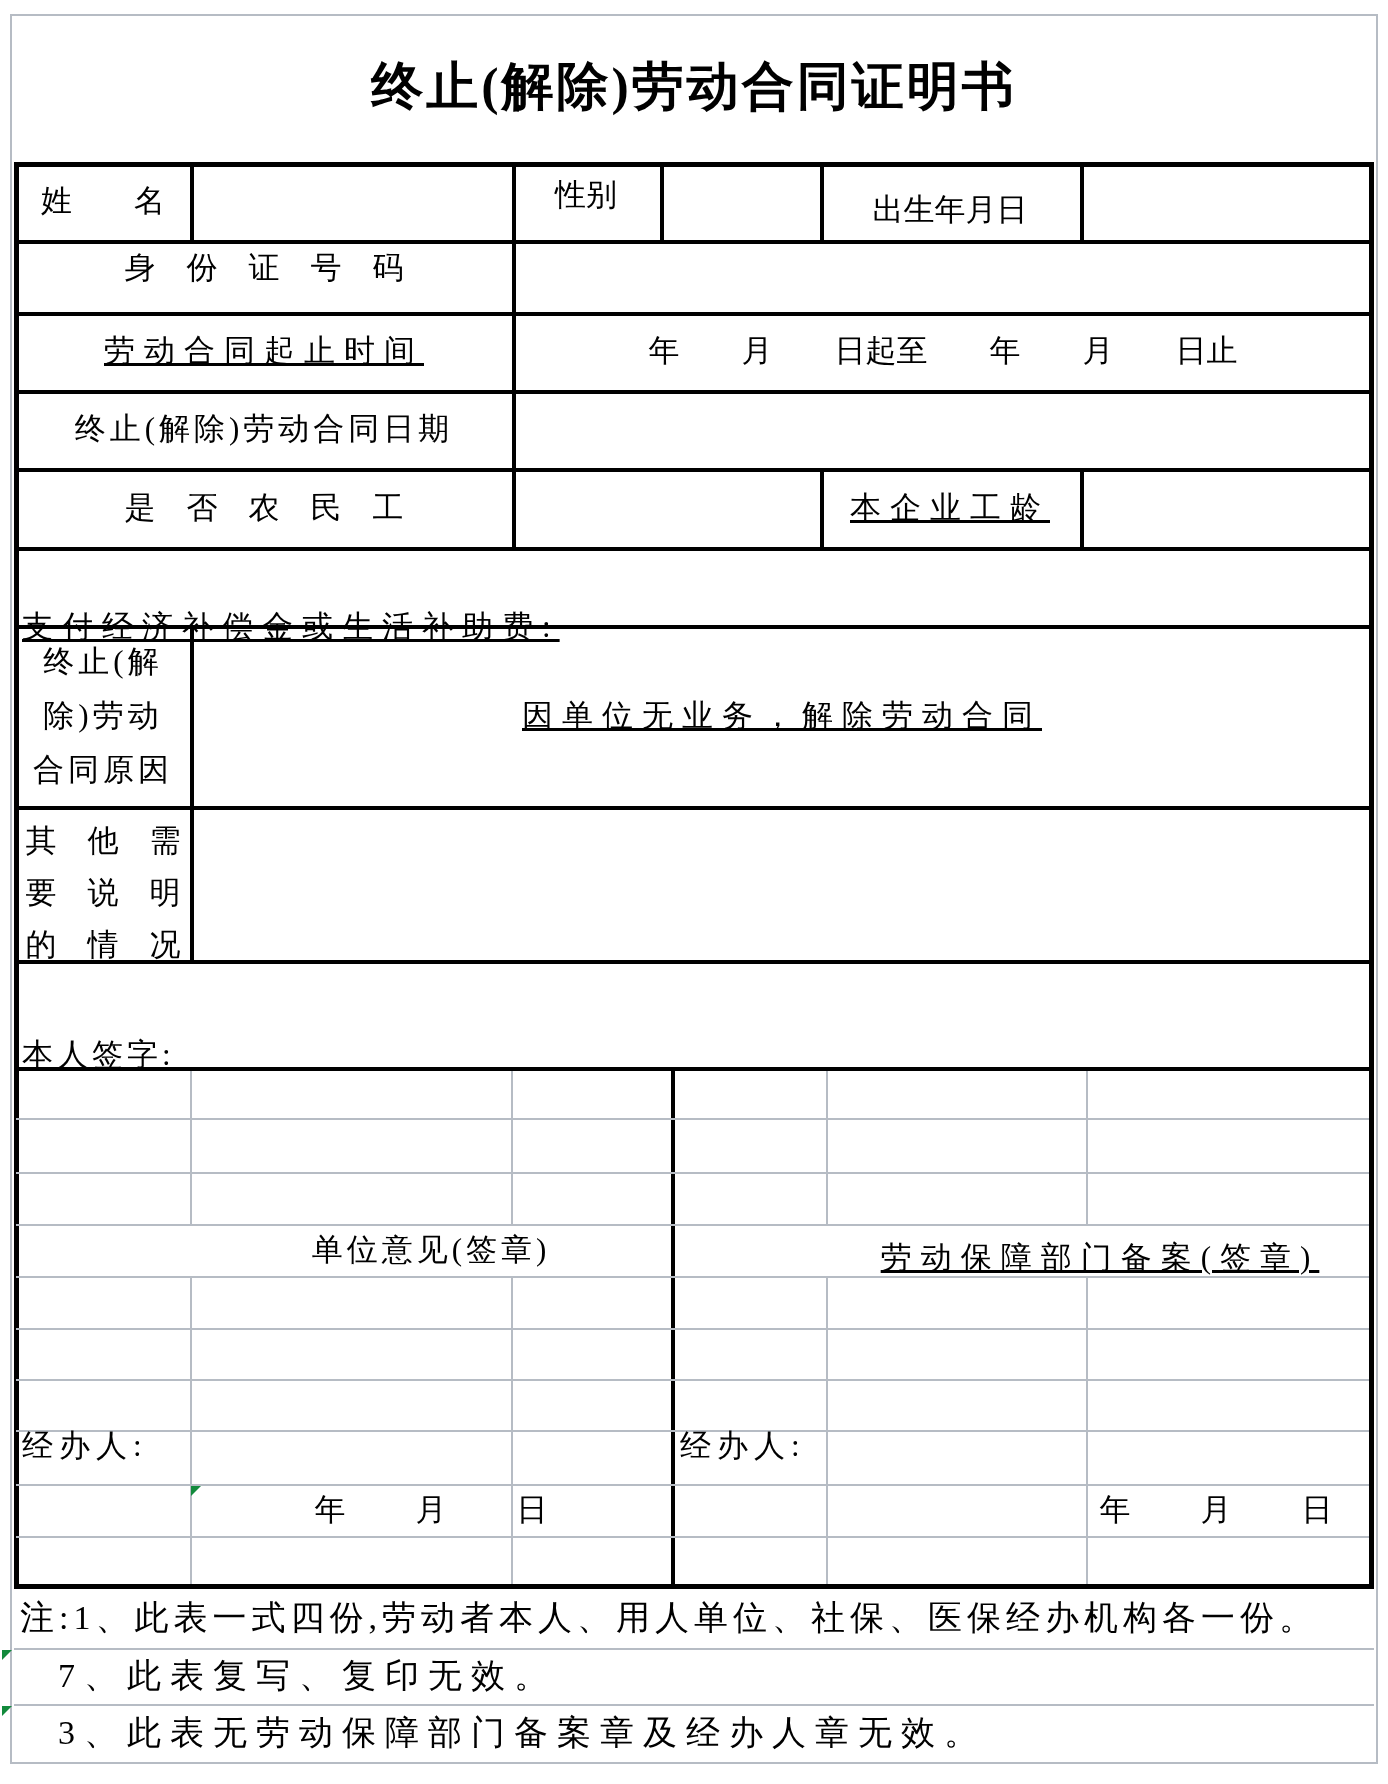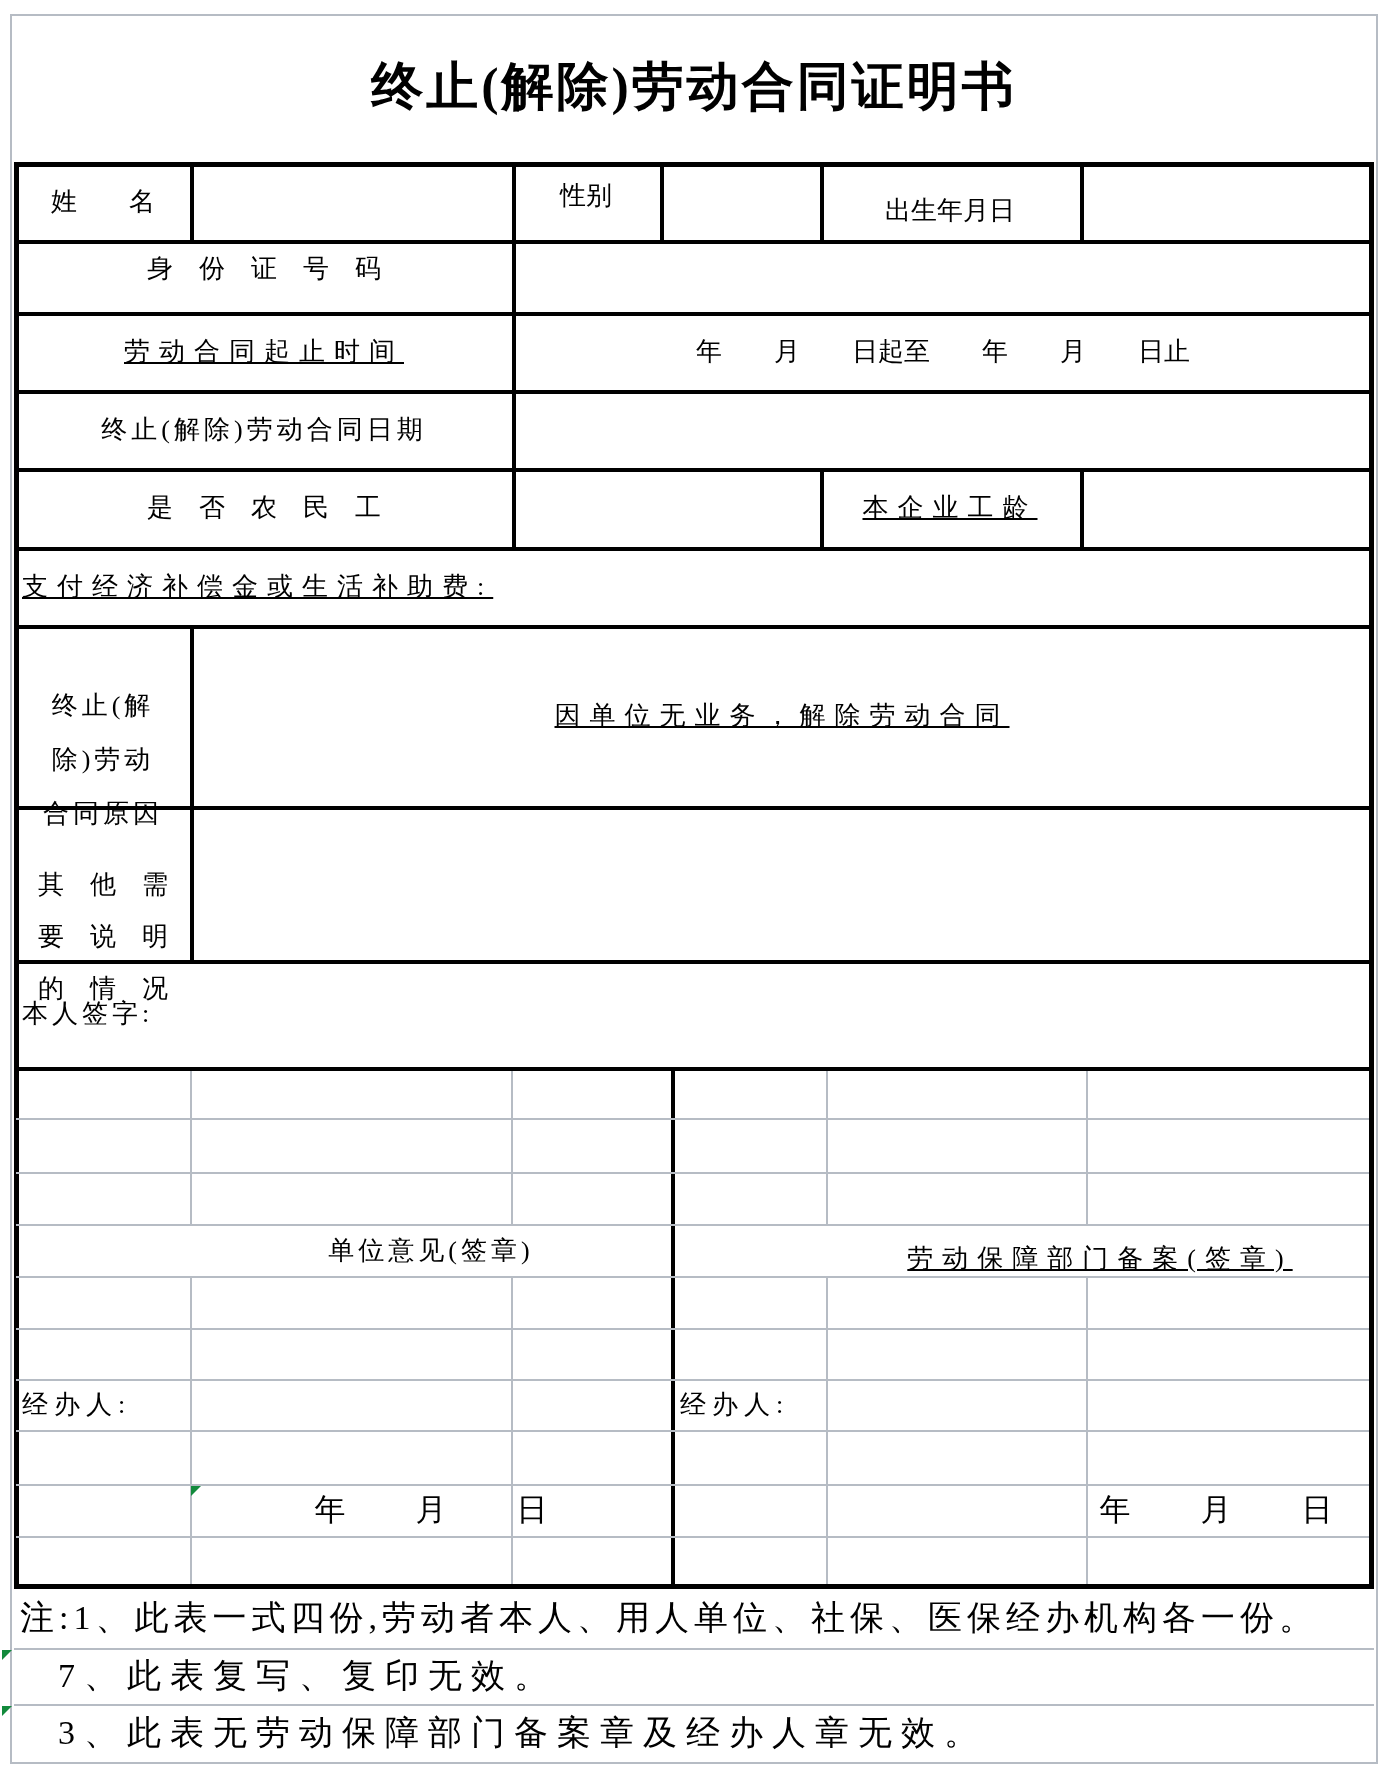--- a/index.html
+++ b/index.html
@@ -7,23 +7,23 @@
        font-family:"Liberation Serif","DejaVu Serif",serif;color:#000;}
   
   .lh{position:absolute;background:#000;left:14px;width:1360px;height:4px;}
   .lv{position:absolute;background:#000;width:4px;}
   
   .gh{position:absolute;background:#b6bcc4;left:16px;width:1353px;height:2px;}
   .ghn{position:absolute;background:#b6bcc4;left:14px;width:1360px;height:2px;}
   .gv{position:absolute;background:#b6bcc4;width:2px;}
   
   .cell{position:absolute;display:flex;align-items:center;justify-content:center;
-        font-size:26px;white-space:nowrap;}
-  .cleft{justify-content:flex-start;}
-  .col{flex-direction:column;justify-content:center;margin-top:44px;}
+        font-size:31px;white-space:nowrap;}
+  .cleft{justify-content:flex-start;margin-top:41px;}
+  .col{flex-direction:column;justify-content:center;}
   .ls-xs{letter-spacing:4px;}
   .ls-sm{letter-spacing:9px;text-decoration:underline;}
   .note{position:absolute;display:flex;align-items:center;font-size:34px;white-space:nowrap;}
   .title{position:absolute;top:52px;left:0;width:1388px;text-align:center;
          font-size:52px;font-weight:bold;letter-spacing:3px;}
   .pageborder{position:absolute;left:10px;top:14px;width:1368px;height:1750px;
               border:2px solid #b6bcc4;box-sizing:border-box;}
   .tri{position:absolute;width:0;height:0;border-top:10px solid #128a3c;
        border-right:10px solid transparent;}
   .fill{position:absolute;}

